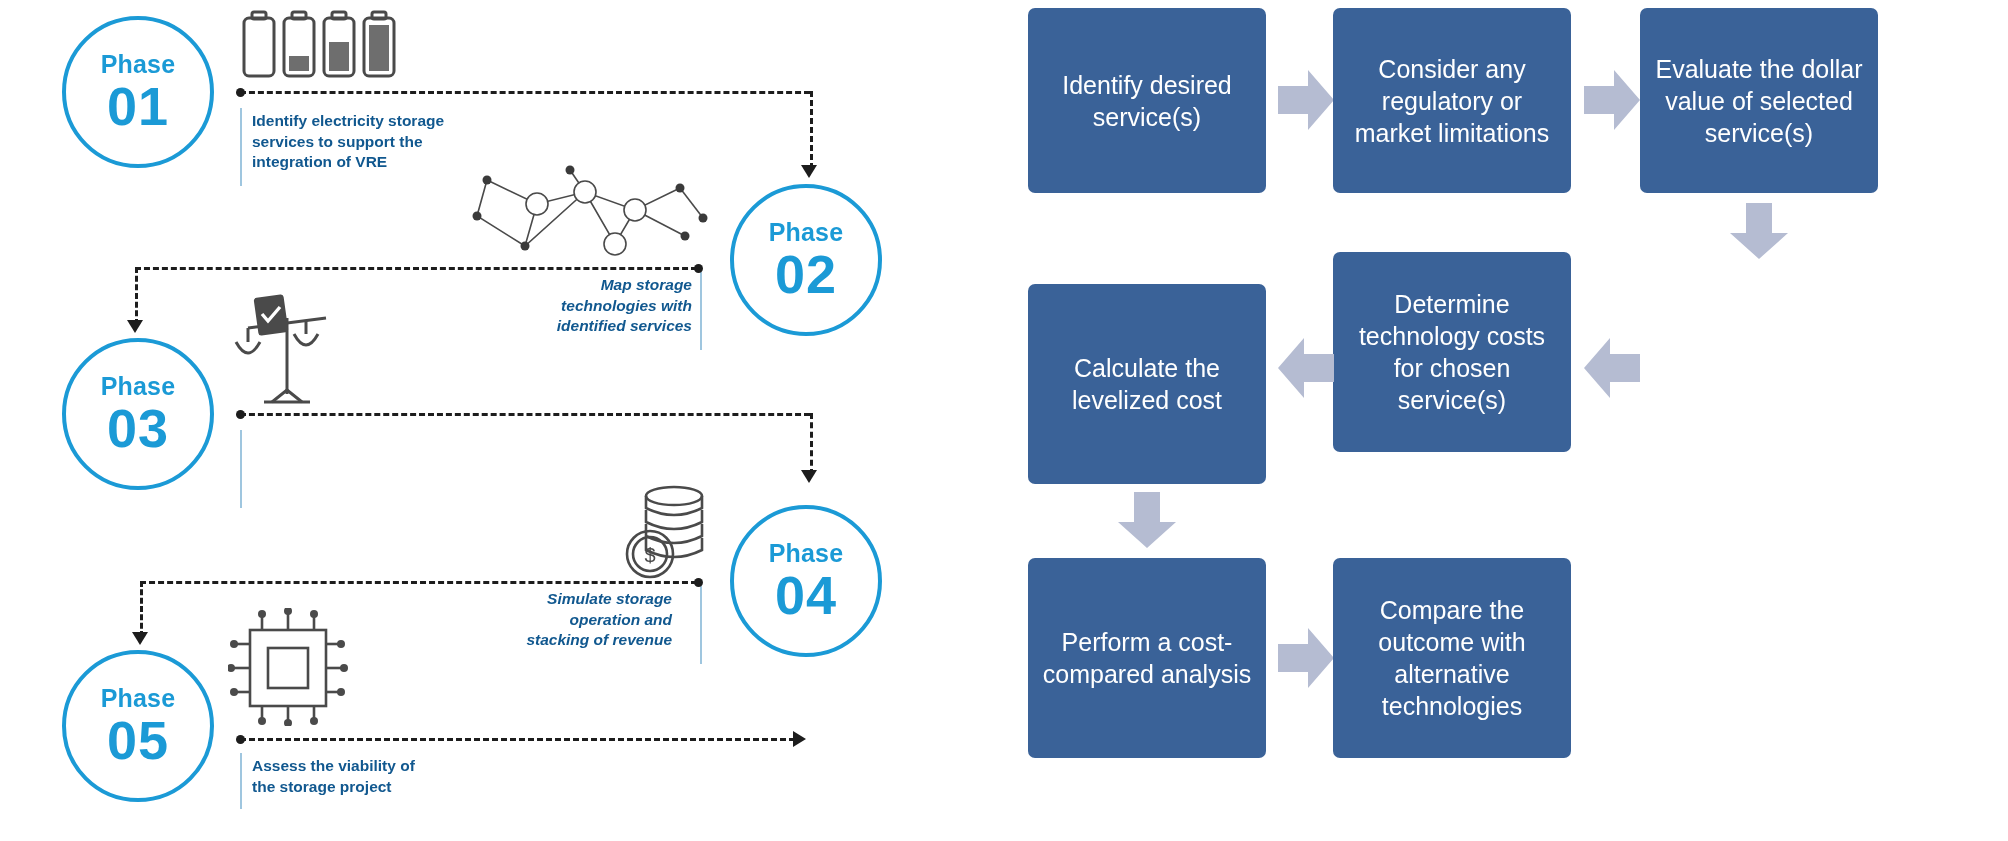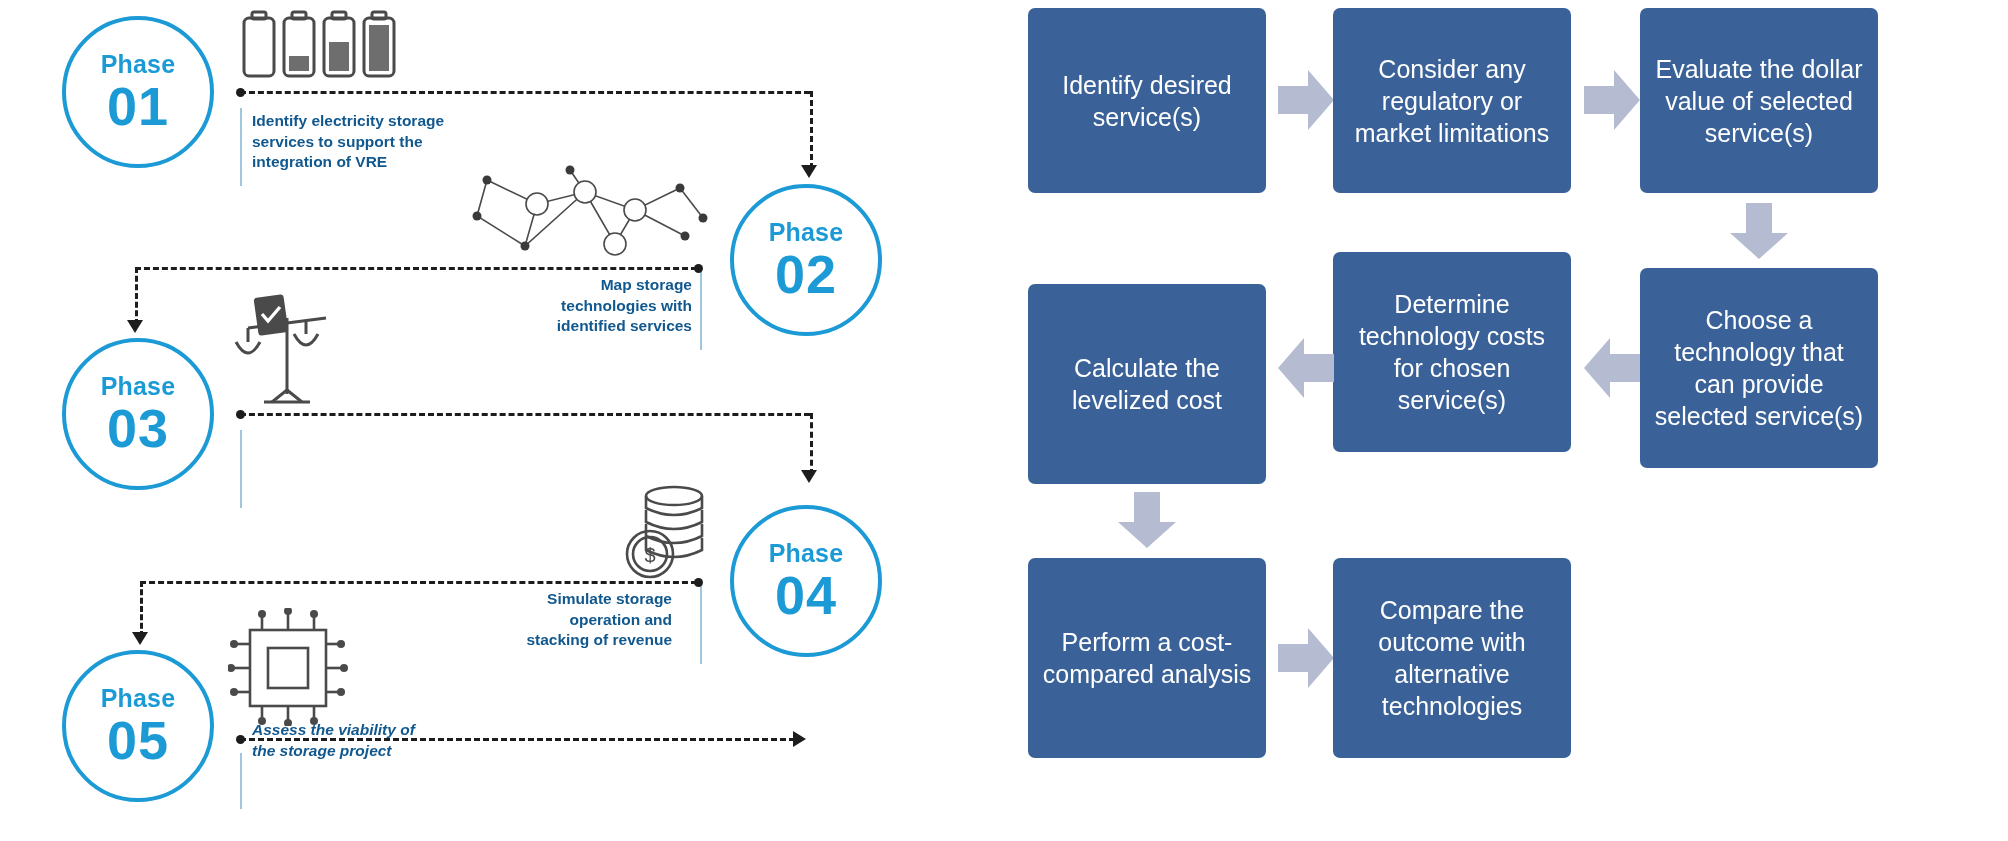--- a/index.html
+++ b/index.html
@@ -55,20 +55,21 @@
   .phase-text {
     position: absolute;
     font-size: 15.5px;
     font-weight: bold;
     color: #11588f;
     line-height: 1.33;
     white-space: pre-line;
   }
   .phase-text.right-align {
     text-align: right;
+    font-style: italic;
   }
 
   .vrule {
     position: absolute;
     width: 2px;
     background: #9fc6df;
   }
 
   
   .dash-h {
@@ -311,21 +312,21 @@
         <circle cx="116" cy="60" r="4"></circle>
         <circle cx="113" cy="84" r="4"></circle>
     </g>
   </svg>
 
   <div class="dot" style="left:236px; top:735px;"></div>
   <div class="dash-h" style="left:240px; top:738px; width:555px;"></div>
   <div class="arrow-right" style="left:793px; top:731px;"></div>
 
   <div class="vrule" style="left:240px; top:753px; height:56px;"></div>
-  <div class="phase-text" style="left:252px; top:720px; width:320px;font-style:italic;">Assess the viability of
+  <div class="phase-text" style="left:252px; top:756px; width:320px;">Assess the viability of
 the storage project</div>
 </div>
 
 <div id="right-panel">
 
   <div class="flow-box" style="left:18px; top:8px;">Identify desired
 service(s)</div>
 
   <div class="flow-arrow" style="left:268px; top:70px;">
     <svg width="56" height="60" viewBox="0 0 56 60">
@@ -346,24 +347,20 @@
   <div class="flow-box" style="left:630px; top:8px;">Evaluate the dollar
 value of selected
 service(s)</div>
 
   <div class="flow-arrow" style="left:720px; top:203px;">
     <svg width="58" height="56" viewBox="0 0 58 56">
         <path d="M16 0 H42 V30 H58 L29 56 L0 30 H16 Z" fill="#b5bcd2"></path>
       </svg>
   </div>
 
-  <div class="flow-box" style="left:630px; top:268px; height:200px;">Choose a
-technology that
-can provide
-selected service(s)</div>
 
   <div class="flow-arrow" style="left:574px; top:338px;">
     <svg width="56" height="60" viewBox="0 0 56 60">
         <path d="M56 16 H26 V0 L0 30 L26 60 V44 H56 Z" fill="#b5bcd2"></path>
       </svg>
   </div>
 
   <div class="flow-box" style="left:323px; top:252px; height:200px;">Determine
 technology costs
 for chosen

